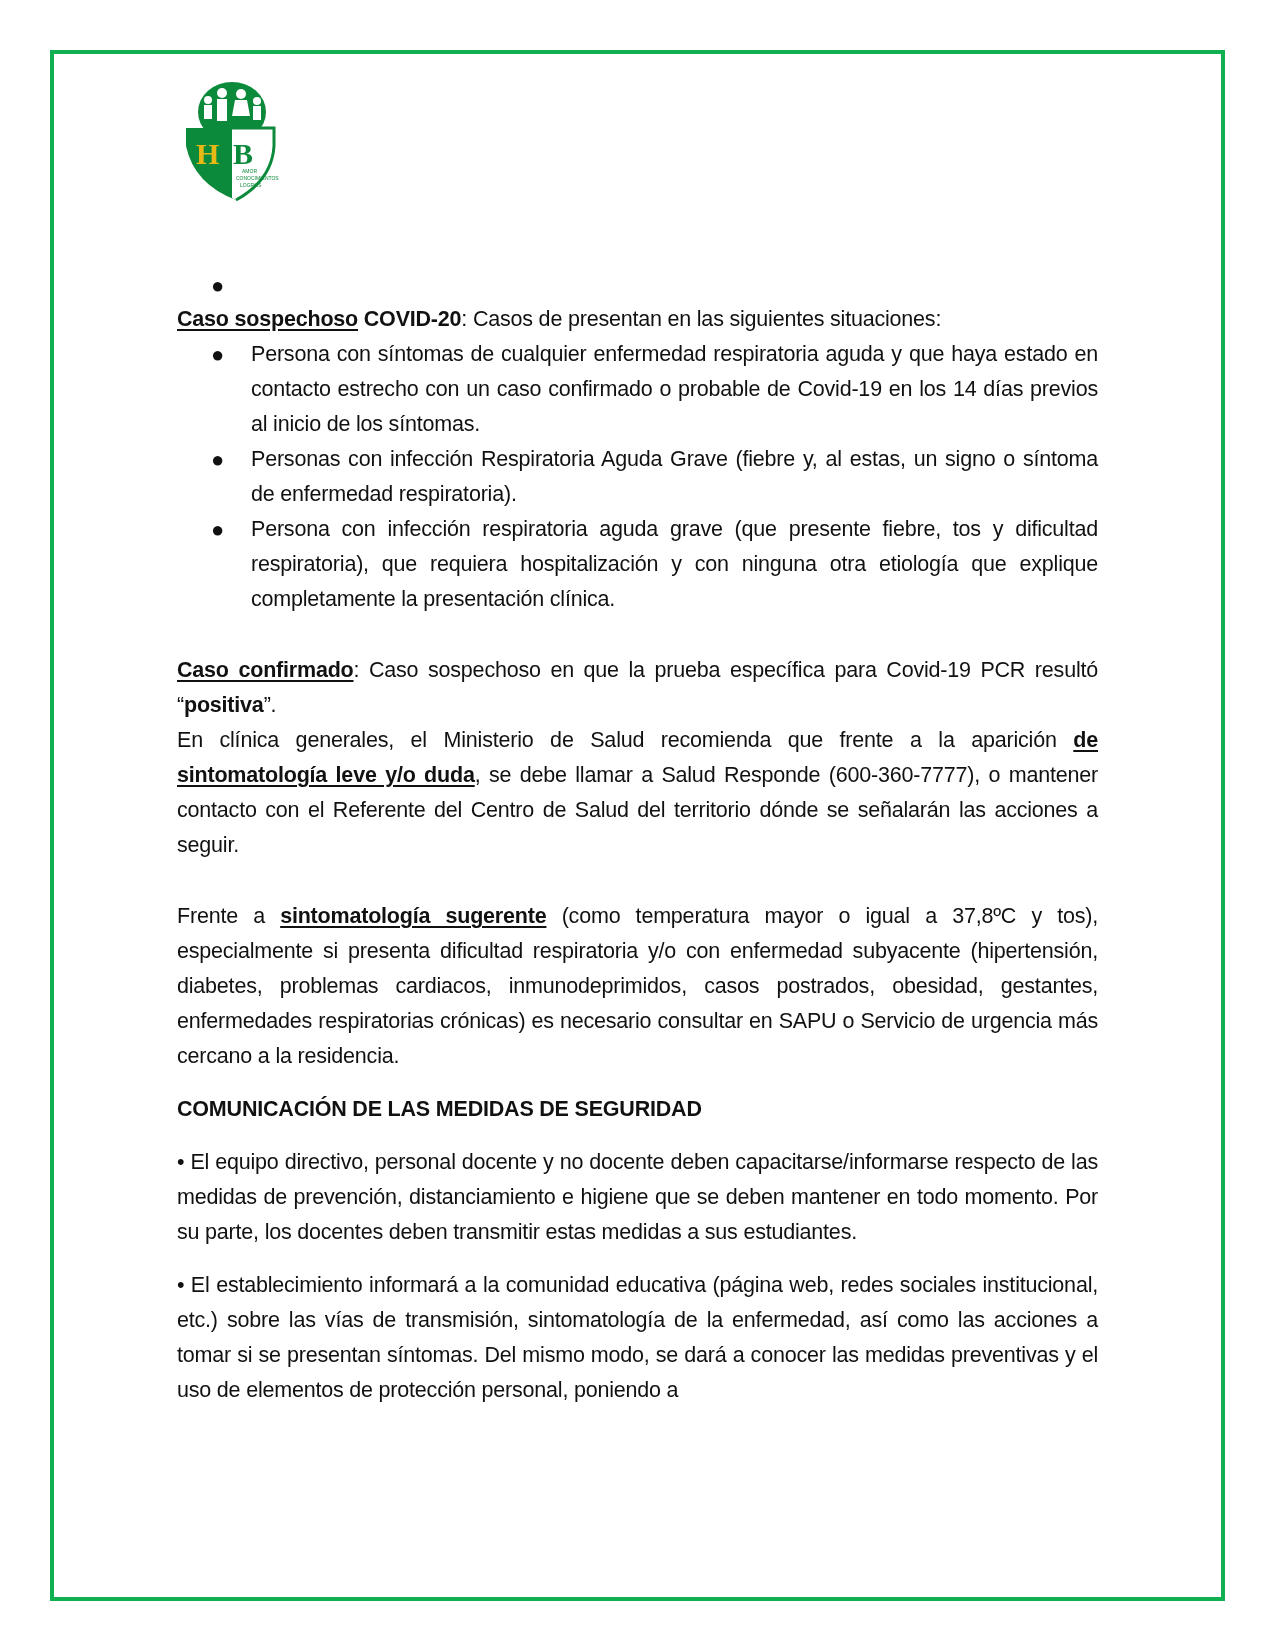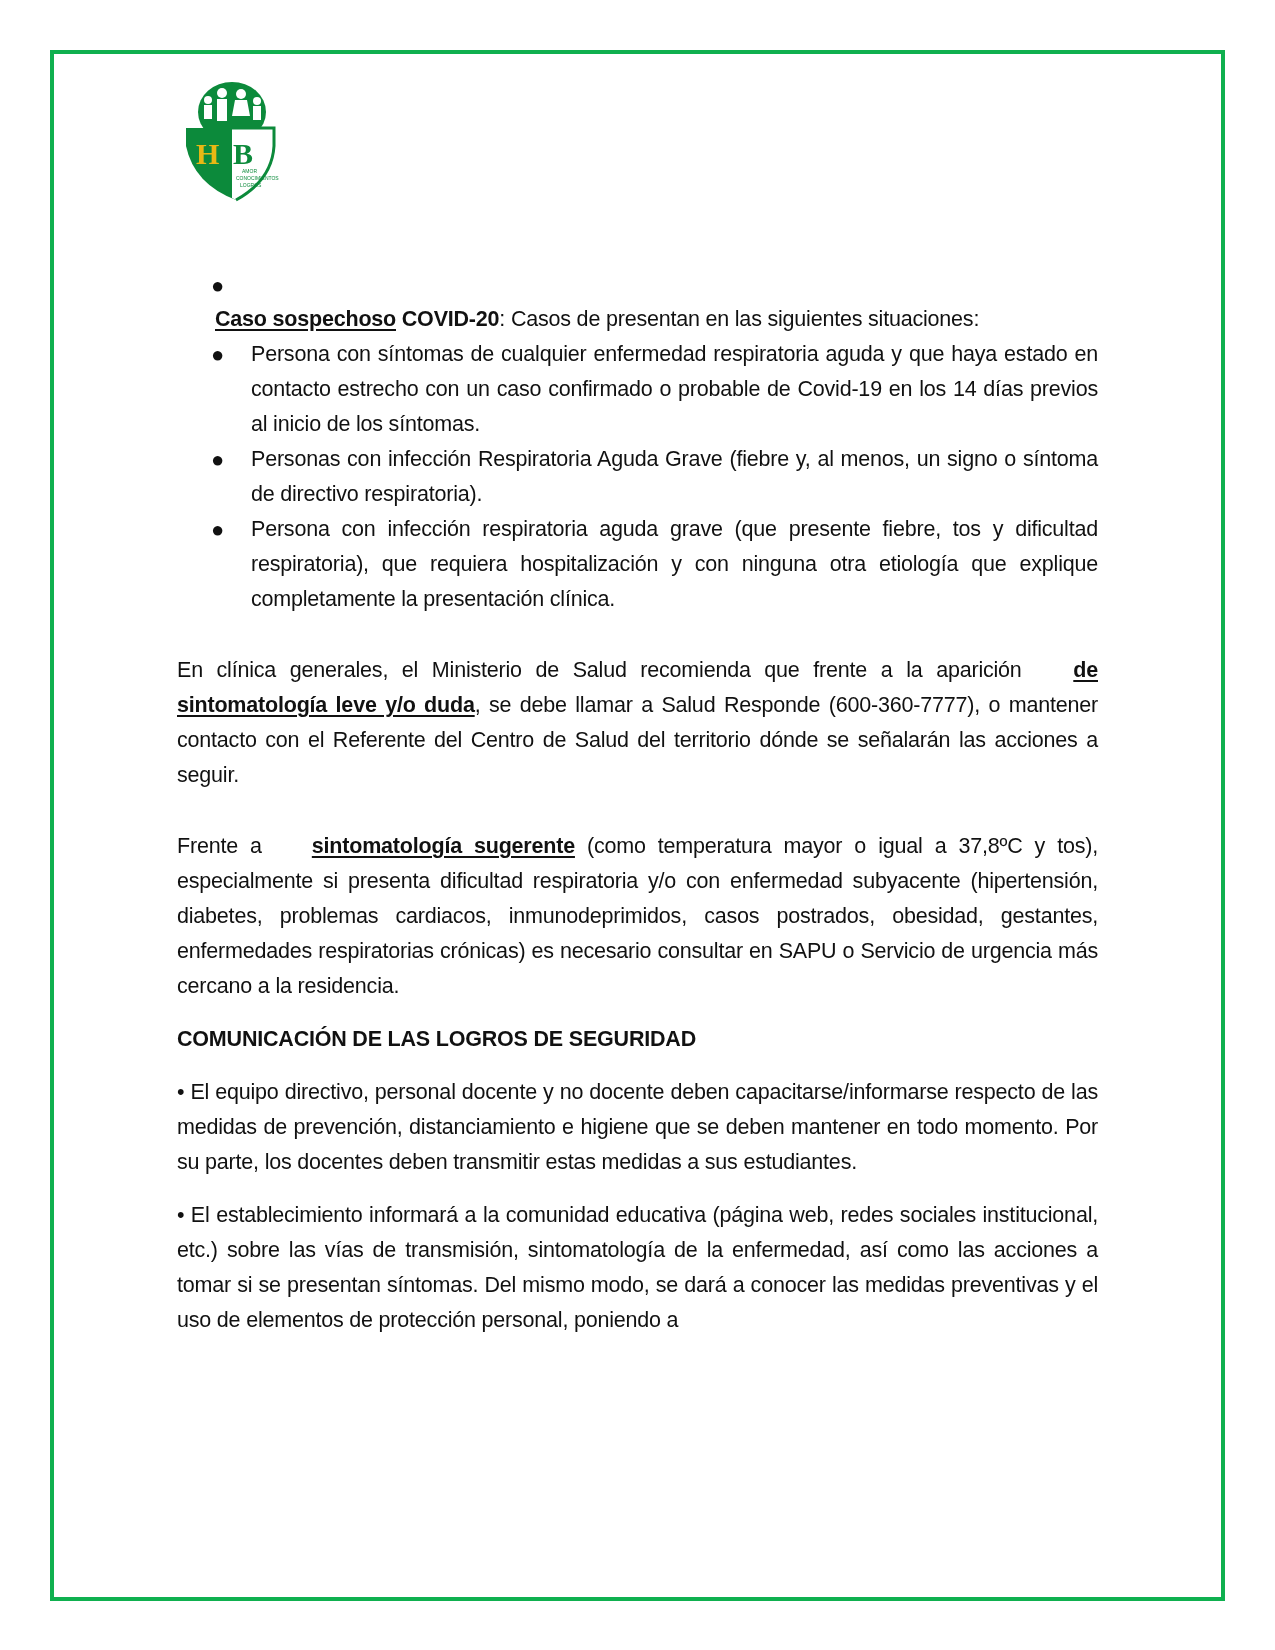--- a/index.html
+++ b/index.html
@@ -7,21 +7,21 @@
          font-family: "Liberation Sans Narrow", "Liberation Sans", sans-serif; color: #111; }
   .frame { position: absolute; left: 50px; top: 50px; width: 1167px; height: 1543px;
            border: 4px solid #0fb04f; box-sizing: content-box; }
   .logo { position: absolute; left: 180px; top: 80px; width: 100px; height: 122px; }
   .content { position: absolute; left: 177px; top: 268px; width: 921px;
              font-size: 21.5px; line-height: 35px; letter-spacing: -0.2px; }
   p { margin: 0; text-align: justify; }
   ul.bl { list-style: none; margin: 0; padding: 0; }
   ul.bl li { position: relative; padding-left: 74px; text-align: justify; }
   ul.bl li .dot { position: absolute; left: 34px; top: 0; font-size: 22px; }
-  .u { text-decoration: underline; text-underline-offset: 3px; margin-left: 38px; }
+  .u { text-decoration: underline; text-underline-offset: 3px; }
   .b { font-weight: bold; }
   .gap { height: 36px; }
   .gap-s { height: 18px; }
   .heading { font-weight: bold; margin: 0; }
 </style>
 </head>
 <body>
 
 <div class="frame"></div>
 
@@ -66,43 +66,46 @@
     <span class="u b">Caso sospechoso</span>
     <span class="b">COVID-20</span><span>: Casos de presentan en las siguientes situaciones:</span>
   </p>
   <ul class="bl">
     <li>
       <span class="dot">●</span>
       <span>Persona con síntomas de cualquier enfermedad respiratoria aguda y que haya estado en contacto estrecho con un caso confirmado o probable de Covid-19 en los 14 días previos al inicio de los síntomas.</span>
     </li>
     <li>
       <span class="dot">●</span>
-      <span>Personas con infección Respiratoria Aguda Grave (fiebre y, al menos, un signo o síntoma de directivo respiratoria).</span>
+      <span>Personas con infección Respiratoria Aguda Grave (fiebre y, al estas, un signo o síntoma de enfermedad respiratoria).</span>
     </li>
     <li>
       <span class="dot">●</span>
       <span>Persona con infección respiratoria aguda grave (que presente fiebre, tos y dificultad respiratoria), que requiera hospitalización y con ninguna otra etiología que explique completamente la presentación clínica.</span>
     </li>
   </ul>
 
   <div class="gap"></div>
 
+  <p>
+    <span class="u b">Caso confirmado</span><span>: Caso sospechoso en que la prueba específica para Covid-19 PCR resultó </span><span>“</span><span class="b">positiva</span><span>”.</span>
+  </p>
   <p>
     <span>En clínica generales, el Ministerio de Salud recomienda que frente a la aparición </span><span class="u b">de sintomatología leve y/o duda</span><span>, se debe llamar a Salud Responde (600-360-7777), o mantener contacto con el Referente del Centro de Salud del territorio dónde se señalarán las acciones a seguir.</span>
   </p>
 
   <div class="gap"></div>
 
   <p>
     <span>Frente a </span><span class="u b">sintomatología sugerente</span><span> (como temperatura mayor o igual a 37,8ºC y tos), especialmente si presenta dificultad respiratoria y/o con enfermedad subyacente (hipertensión, diabetes, problemas cardiacos, inmunodeprimidos, casos postrados, obesidad, gestantes, enfermedades respiratorias crónicas) es necesario consultar en SAPU o Servicio de urgencia más cercano a la residencia.</span>
   </p>
 
   <div class="gap-s"></div>
 
-  <p class="heading">COMUNICACIÓN DE LAS LOGROS DE SEGURIDAD</p>
+  <p class="heading">COMUNICACIÓN DE LAS MEDIDAS DE SEGURIDAD</p>
 
   <div class="gap-s"></div>
 
   <p>• El equipo directivo, personal docente y no docente deben capacitarse/informarse respecto de las medidas de prevención, distanciamiento e higiene que se deben mantener en todo momento. Por su parte, los docentes deben transmitir estas medidas a sus estudiantes.</p>
 
   <div class="gap-s"></div>
 
   <p>• El establecimiento informará a la comunidad educativa (página web, redes sociales institucional, etc.) sobre las vías de transmisión, sintomatología de la enfermedad, así como las acciones a tomar si se presentan síntomas. Del mismo modo, se dará a conocer las medidas preventivas y el uso de elementos de protección personal, poniendo a</p>
 </div>
 

